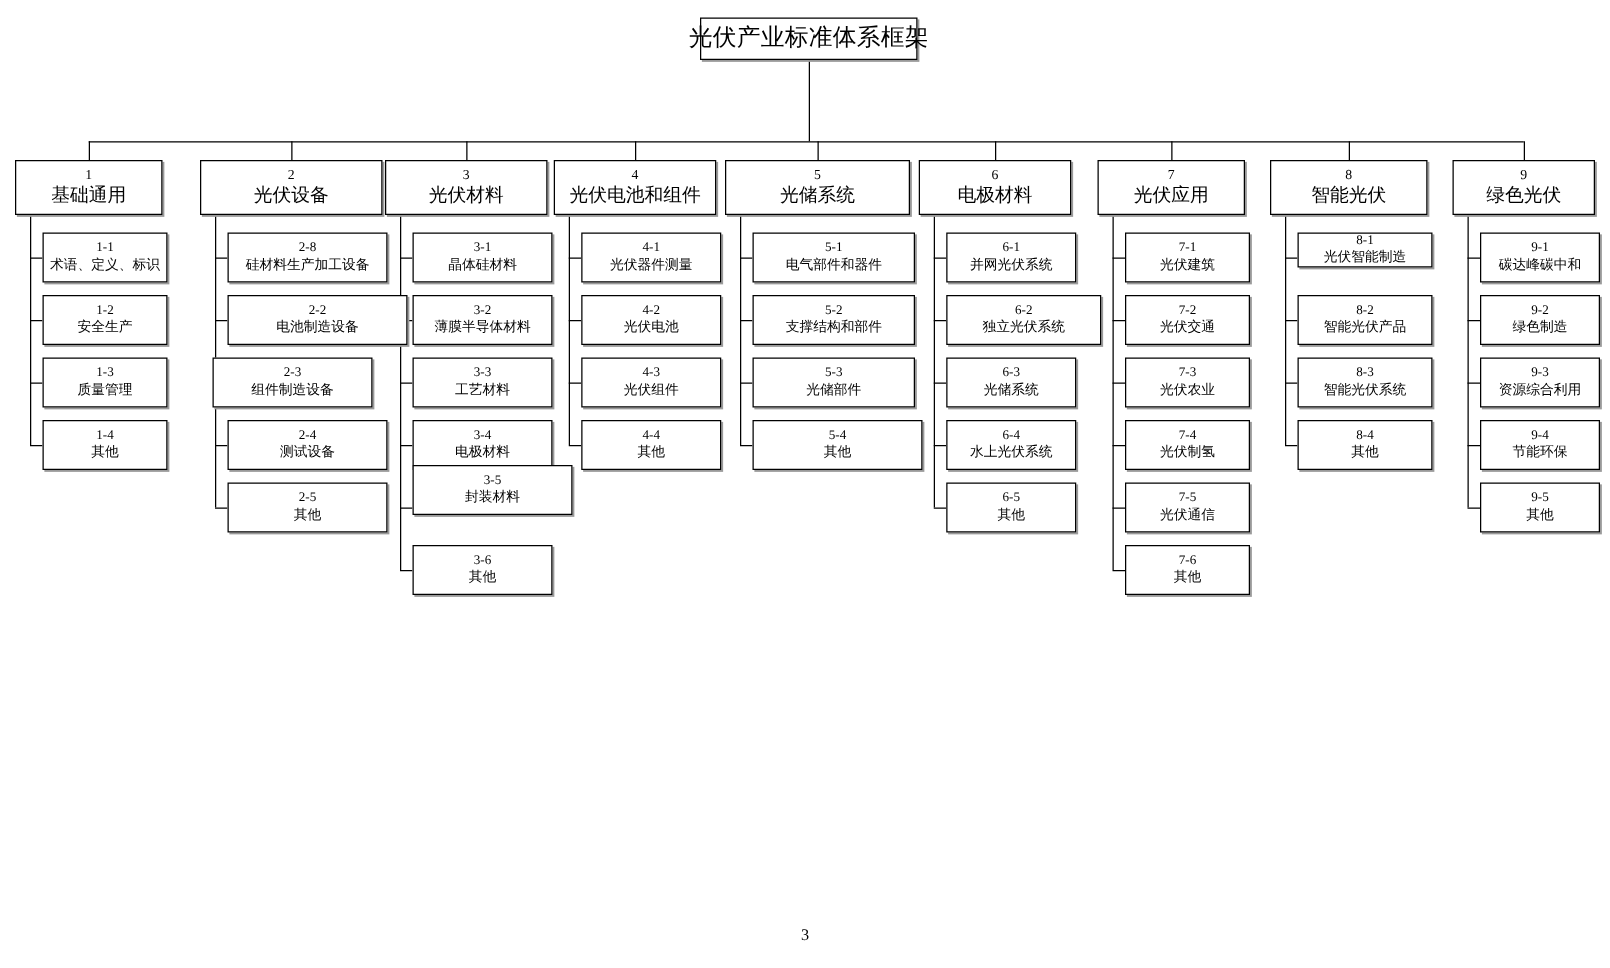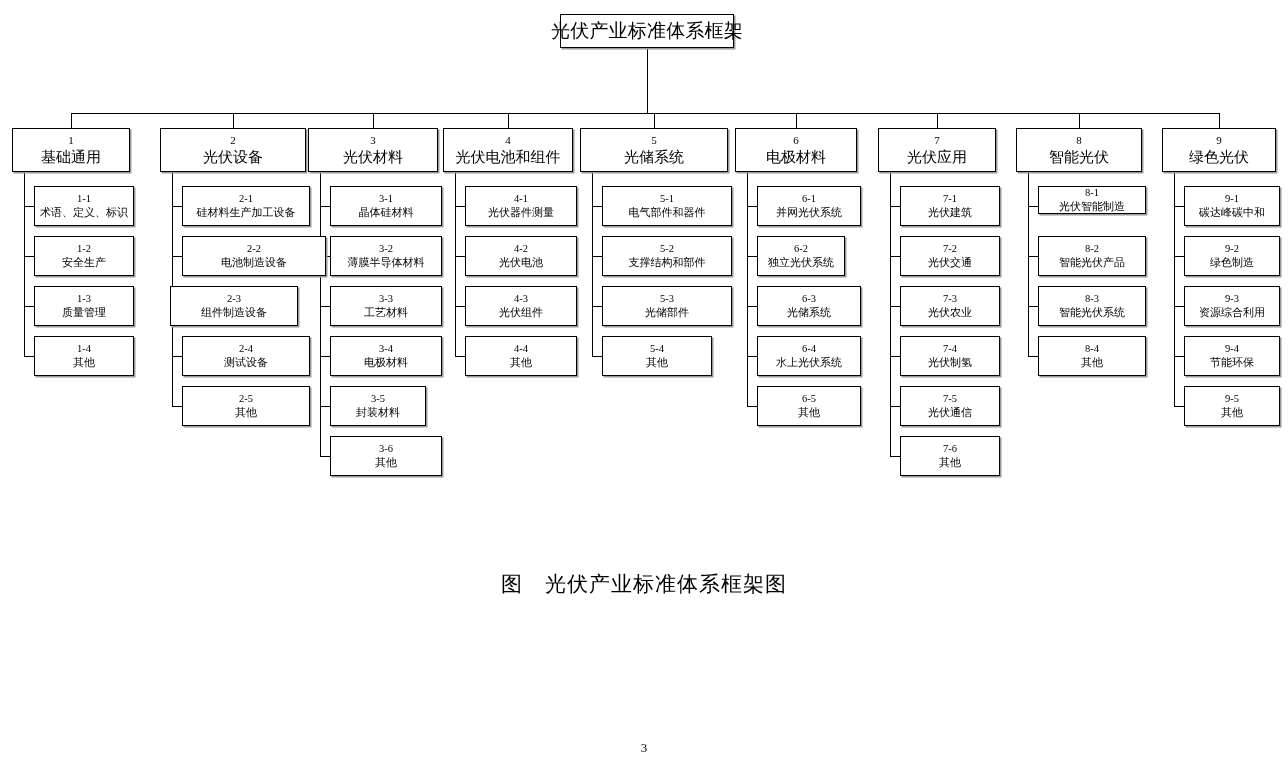--- a/index.html
+++ b/index.html
@@ -130,21 +130,21 @@
         <span class="label">其他</span>
       </div>
       <div class="line v" style="left: 233px; top: 113px; height: 15px;"></div>
       <div class="node lvl1" style="left: 160px; top: 128px; width: 146px; height: 44px;">
         <span class="code">2</span>
         <span class="label">光伏设备</span>
       </div>
       <div class="line v" style="left: 172px; top: 172px; height: 234px;"></div>
       <div class="line h" style="left: 172px; top: 206px; width: 10px;"></div>
       <div class="node lvl2" style="left: 182px; top: 186px; width: 128px; height: 40px;">
-        <span class="code">2-1</span>
+        <span class="code">2-8</span>
         <span class="label">硅材料生产加工设备</span>
       </div>
       <div class="line h" style="left: 172px; top: 256px; width: 10px;"></div>
       <div class="node lvl2" style="left: 182px; top: 236px; width: 144px; height: 40px;">
         <span class="code">2-2</span>
         <span class="label">电池制造设备</span>
       </div>
       <div class="line h" style="left: 172px; top: 306px; width: 10px;"></div>
       <div class="node lvl2" style="left: 170px; top: 286px; width: 128px; height: 40px;">
         <span class="code">2-3</span>
@@ -180,21 +180,21 @@
       <div class="node lvl2" style="left: 330px; top: 286px; width: 112px; height: 40px;">
         <span class="code">3-3</span>
         <span class="label">工艺材料</span>
       </div>
       <div class="line h" style="left: 320px; top: 356px; width: 10px;"></div>
       <div class="node lvl2" style="left: 330px; top: 336px; width: 112px; height: 40px;">
         <span class="code">3-4</span>
         <span class="label">电极材料</span>
       </div>
       <div class="line h" style="left: 320px; top: 406px; width: 10px;"></div>
-      <div class="node lvl2" style="left: 330px; top: 386px; width: 96px; height: 40px; font-family: Liberation Serif, serif;">
+      <div class="node lvl2" style="left: 330px; top: 372px; width: 128px; height: 40px; font-family: Liberation Serif, serif;">
         <span class="code">3-5</span>
         <span class="label">封装材料</span>
       </div>
       <div class="line h" style="left: 320px; top: 456px; width: 10px;"></div>
       <div class="node lvl2" style="left: 330px; top: 436px; width: 112px; height: 40px;">
         <span class="code">3-6</span>
         <span class="label">其他</span>
       </div>
       <div class="line v" style="left: 508px; top: 113px; height: 15px;"></div>
       <div class="node lvl1" style="left: 443px; top: 128px; width: 130px; height: 44px;">
@@ -237,37 +237,37 @@
       <div class="node lvl2" style="left: 602px; top: 236px; width: 130px; height: 40px;">
         <span class="code">5-2</span>
         <span class="label">支撑结构和部件</span>
       </div>
       <div class="line h" style="left: 592px; top: 306px; width: 10px;"></div>
       <div class="node lvl2" style="left: 602px; top: 286px; width: 130px; height: 40px;">
         <span class="code">5-3</span>
         <span class="label">光储部件</span>
       </div>
       <div class="line h" style="left: 592px; top: 356px; width: 10px;"></div>
-      <div class="node lvl2" style="left: 602px; top: 336px; width: 110px; height: 40px;">
+      <div class="node lvl2" style="left: 602px; top: 336px; width: 136px; height: 40px;">
         <span class="code">5-4</span>
         <span class="label">其他</span>
       </div>
       <div class="line v" style="left: 796px; top: 113px; height: 15px;"></div>
       <div class="node lvl1" style="left: 735px; top: 128px; width: 122px; height: 44px;">
         <span class="code">6</span>
         <span class="label">电极材料</span>
       </div>
       <div class="line v" style="left: 747px; top: 172px; height: 234px;"></div>
       <div class="line h" style="left: 747px; top: 206px; width: 10px;"></div>
       <div class="node lvl2" style="left: 757px; top: 186px; width: 104px; height: 40px;">
         <span class="code">6-1</span>
         <span class="label">并网光伏系统</span>
       </div>
       <div class="line h" style="left: 747px; top: 256px; width: 10px;"></div>
-      <div class="node lvl2" style="left: 757px; top: 236px; width: 88px; height: 40px;">
+      <div class="node lvl2" style="left: 757px; top: 236px; width: 124px; height: 40px;">
         <span class="code">6-2</span>
         <span class="label">独立光伏系统</span>
       </div>
       <div class="line h" style="left: 747px; top: 306px; width: 10px;"></div>
       <div class="node lvl2" style="left: 757px; top: 286px; width: 104px; height: 40px;">
         <span class="code">6-3</span>
         <span class="label">光储系统</span>
       </div>
       <div class="line h" style="left: 747px; top: 356px; width: 10px;"></div>
       <div class="node lvl2" style="left: 757px; top: 336px; width: 104px; height: 40px;">
@@ -367,16 +367,15 @@
         <span class="code">9-4</span>
         <span class="label">节能环保</span>
       </div>
       <div class="line h" style="left: 1174px; top: 406px; width: 10px;"></div>
       <div class="node lvl2" style="left: 1184px; top: 386px; width: 96px; height: 40px;">
         <span class="code">9-5</span>
         <span class="label">其他</span>
       </div>
     </div>
 
-  <div id="caption">图　光伏产业标准体系框架图</div>
   <div id="page-number">3</div>
 
 </div>
 
 </body></html>

